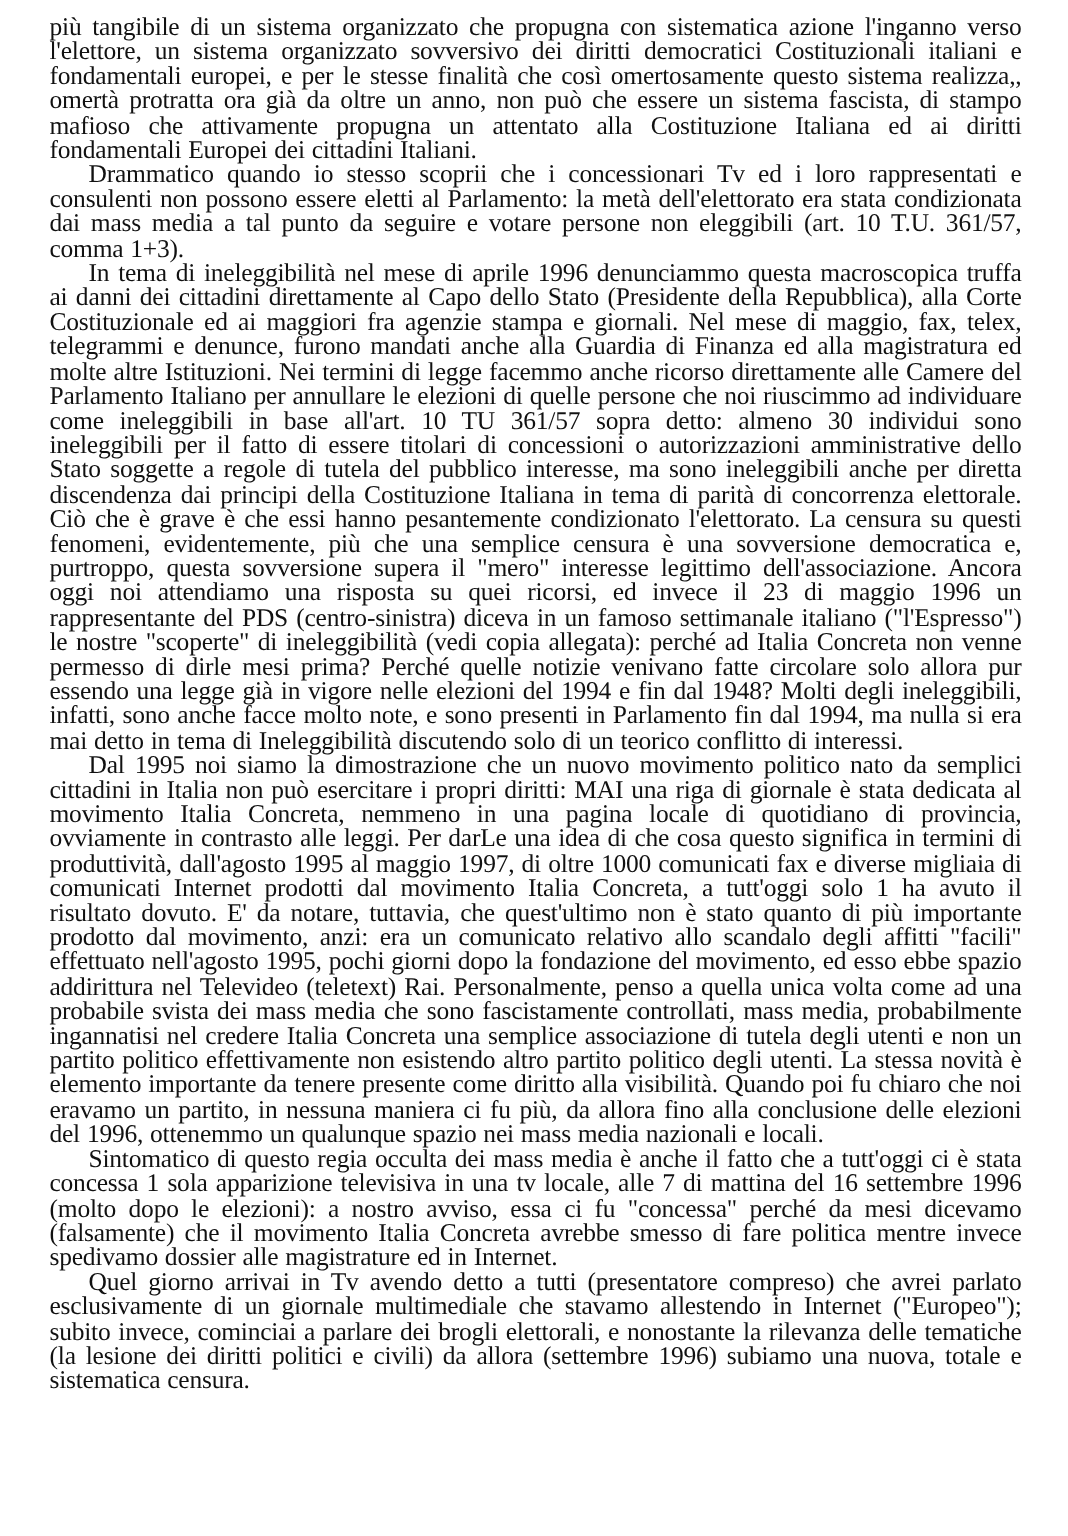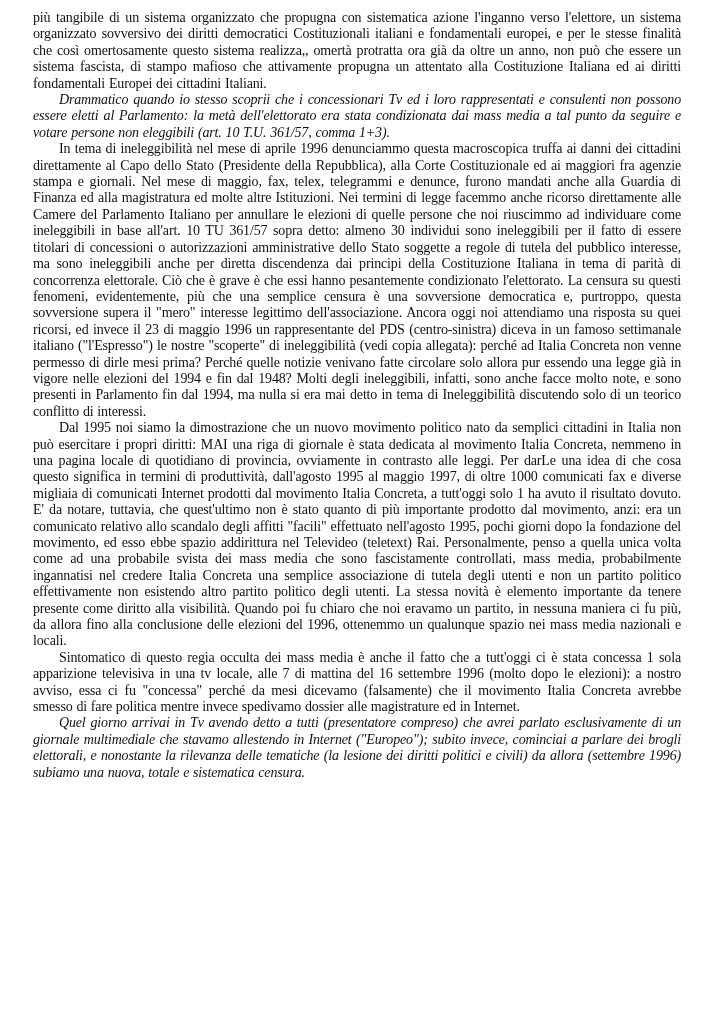--- a/index.html
+++ b/index.html
@@ -3,33 +3,33 @@
   <meta charset="utf-8">
   <style>
     html, body { margin: 0; padding: 0; background: #ffffff; }
     body { width: 712px; height: 1024px; overflow: hidden; position: relative; }
     .page {
       position: absolute;
       left: 33px;
       top: 10px;
       width: 648px;
       font-family: "Liberation Serif", serif;
-      font-size: 14px;
+      font-size: 17px;
       line-height: 16.4px;
       color: #111111;
       letter-spacing: -0.15px;
       word-spacing: 0.5px;
     }
     .page p {
       margin: 0;
       text-align: justify;
       text-align-last: left;
     }
     .page p.indent { text-indent: 26px; }
-    .page p.italic { font-style: italic; }
+    .page p.italic { }
     .page p.gap { margin-top: 0; }
   </style>
 </head>
 <body>
 
 <div class="page">
   <p>più tangibile di un sistema organizzato che propugna con sistematica azione l'inganno verso l'elettore, un sistema organizzato sovversivo dei diritti democratici Costituzionali italiani e fondamentali europei, e per le stesse finalità che così omertosamente questo sistema realizza,, omertà protratta ora già da oltre un anno, non può che essere un sistema fascista, di stampo mafioso che attivamente propugna un attentato alla Costituzione Italiana ed ai diritti fondamentali Europei dei cittadini Italiani.</p>
   <p class="indent italic">Drammatico quando io stesso scoprii che i concessionari Tv ed i loro rappresentati e consulenti non possono essere eletti al Parlamento: la metà dell'elettorato era stata condizionata dai mass media a tal punto da seguire e votare persone non eleggibili (art. 10 T.U. 361/57, comma 1+3).</p>
   <p class="indent">In tema di ineleggibilità nel mese di aprile 1996 denunciammo questa macroscopica truffa ai danni dei cittadini direttamente al Capo dello Stato (Presidente della Repubblica), alla Corte Costituzionale ed ai maggiori fra agenzie stampa e giornali. Nel mese di maggio, fax, telex, telegrammi e denunce, furono mandati anche alla Guardia di Finanza ed alla magistratura ed molte altre Istituzioni. Nei termini di legge facemmo anche ricorso direttamente alle Camere del Parlamento Italiano per annullare le elezioni di quelle persone che noi riuscimmo ad individuare come ineleggibili in base all'art. 10 TU 361/57 sopra detto: almeno 30 individui sono ineleggibili per il fatto di essere titolari di concessioni o autorizzazioni amministrative dello Stato soggette a regole di tutela del pubblico interesse, ma sono ineleggibili anche per diretta discendenza dai principi della Costituzione Italiana in tema di parità di concorrenza elettorale. Ciò che è grave è che essi hanno pesantemente condizionato l'elettorato. La censura su questi fenomeni, evidentemente, più che una semplice censura è una sovversione democratica e, purtroppo, questa sovversione supera il "mero" interesse legittimo dell'associazione. Ancora oggi noi attendiamo una risposta su quei ricorsi, ed invece il 23 di maggio 1996 un rappresentante del PDS (centro-sinistra) diceva in un famoso settimanale italiano ("l'Espresso") le nostre "scoperte" di ineleggibilità (vedi copia allegata): perché ad Italia Concreta non venne permesso di dirle mesi prima? Perché quelle notizie venivano fatte circolare solo allora pur essendo una legge già in vigore nelle elezioni del 1994 e fin dal 1948? Molti degli ineleggibili, infatti, sono anche facce molto note, e sono presenti in Parlamento fin dal 1994, ma  nulla si era mai detto in tema di Ineleggibilità discutendo solo di un teorico conflitto di interessi.</p>
   <p class="indent gap">Dal 1995 noi siamo la dimostrazione che un nuovo movimento politico nato da semplici cittadini in Italia non può esercitare i propri diritti: MAI una riga di giornale è stata dedicata al movimento Italia Concreta, nemmeno in una pagina locale di quotidiano di provincia, ovviamente in contrasto alle leggi. Per darLe una idea di che cosa questo significa in termini di produttività, dall'agosto 1995 al maggio 1997, di oltre 1000 comunicati fax e diverse migliaia di comunicati Internet prodotti dal movimento Italia Concreta, a tutt'oggi solo 1 ha avuto il risultato dovuto. E' da notare, tuttavia, che quest'ultimo non è stato quanto di più importante prodotto dal movimento, anzi: era un comunicato relativo allo scandalo degli affitti "facili" effettuato nell'agosto 1995, pochi giorni dopo la fondazione del movimento, ed esso ebbe spazio addirittura nel Televideo (teletext) Rai. Personalmente, penso a quella unica volta come ad una probabile svista dei mass media che sono fascistamente controllati, mass media, probabilmente ingannatisi nel credere Italia Concreta una semplice associazione di tutela degli utenti e non un partito politico effettivamente non esistendo altro partito politico degli utenti. La stessa novità è elemento importante da tenere presente come diritto alla visibilità. Quando poi fu chiaro che noi eravamo un partito, in nessuna maniera ci fu più, da allora fino alla conclusione delle elezioni del 1996, ottenemmo un qualunque spazio nei mass media nazionali e locali.</p>

